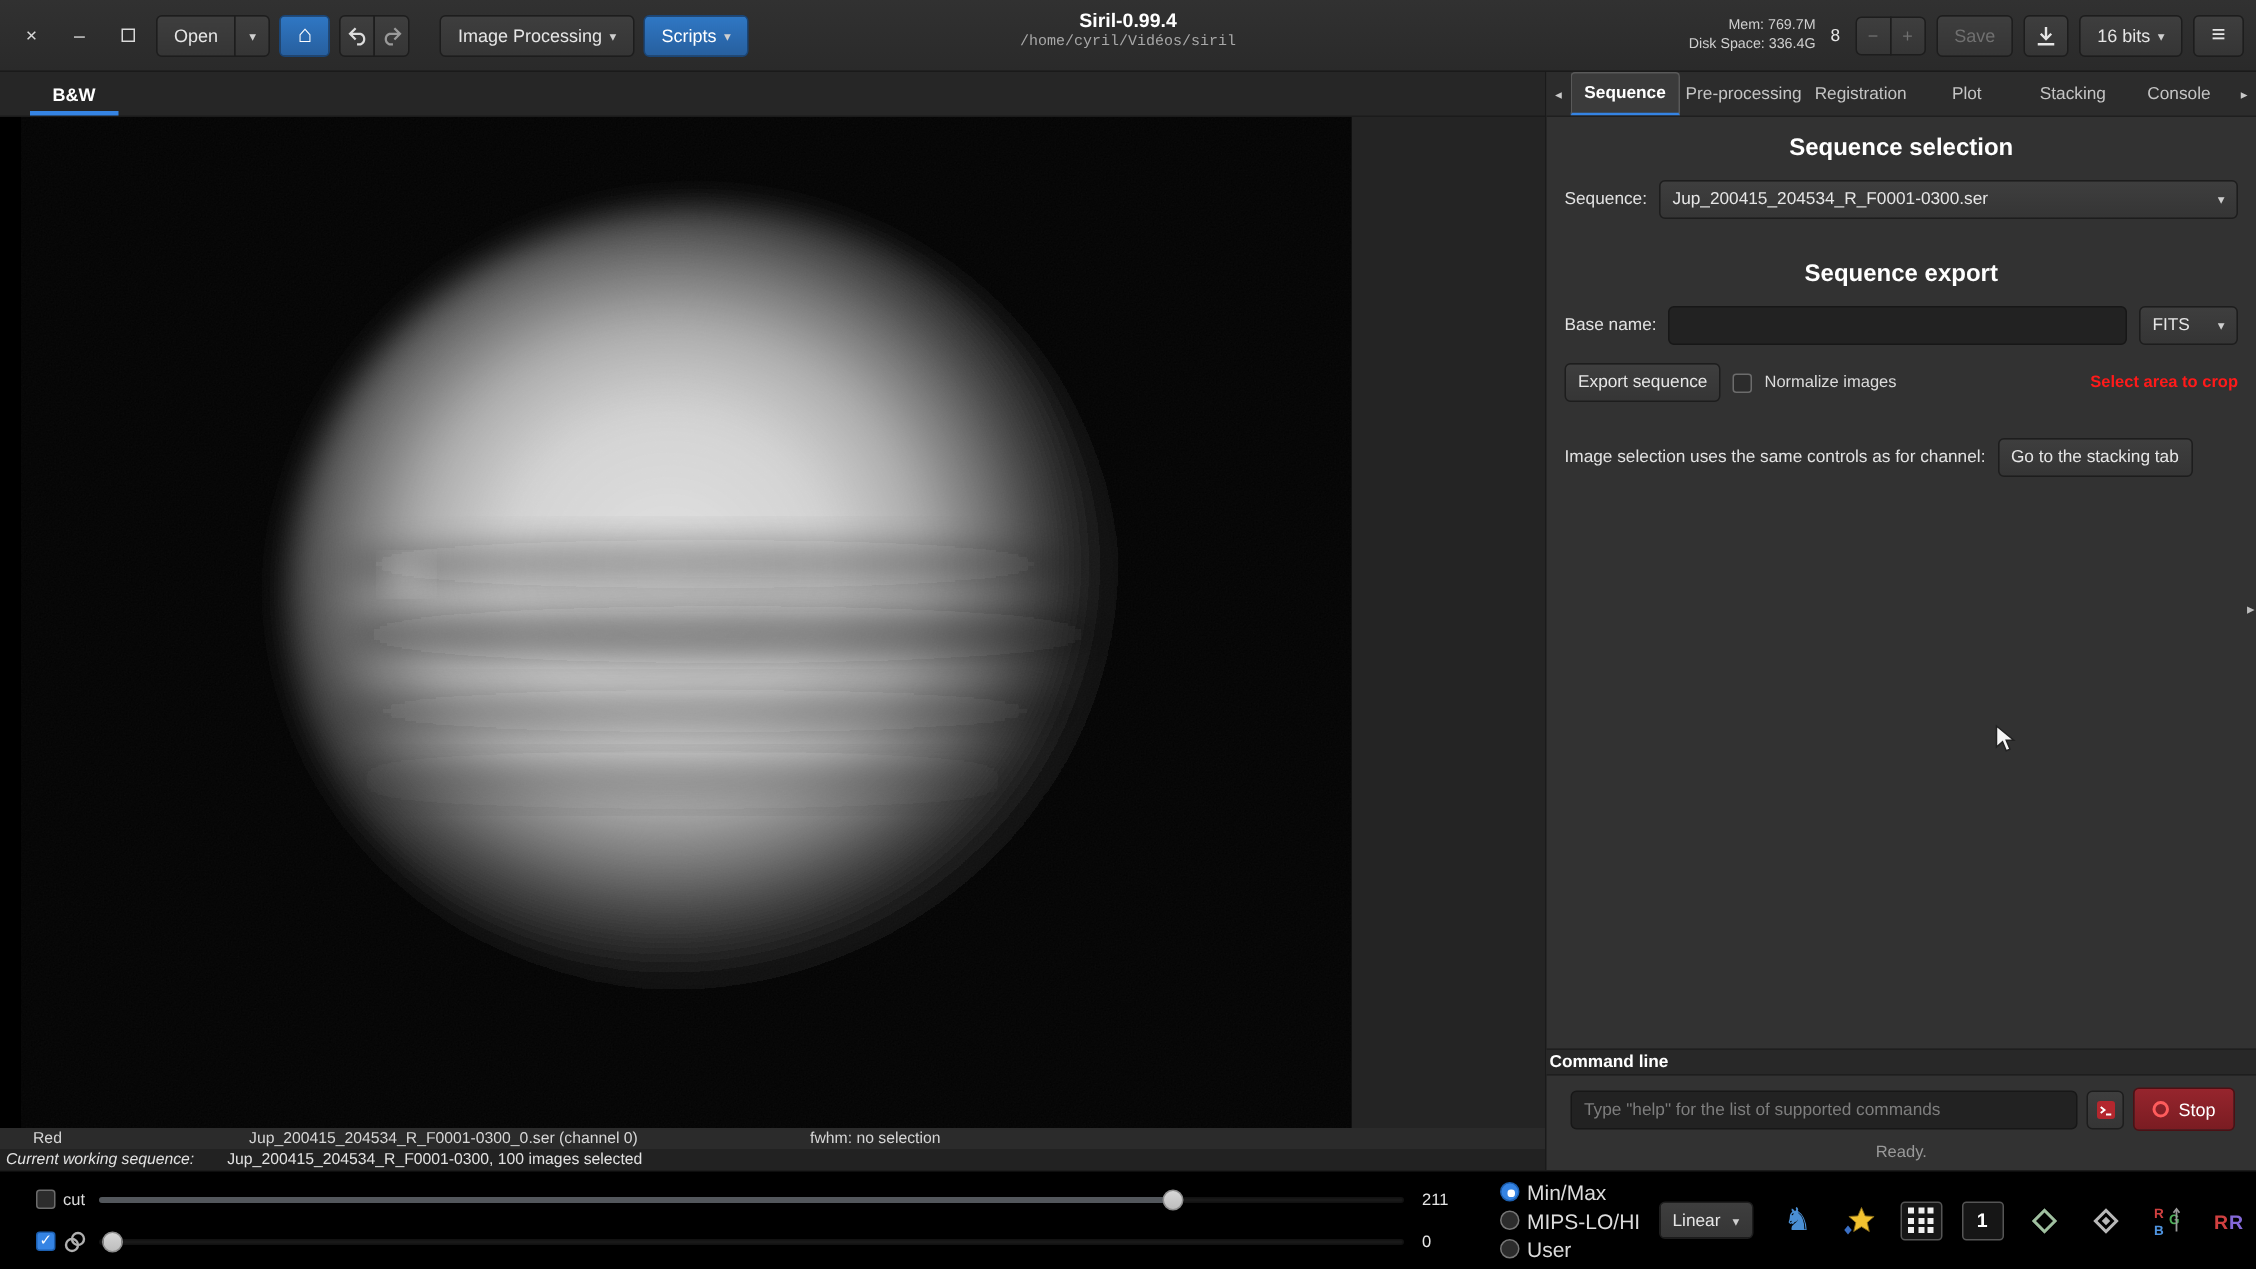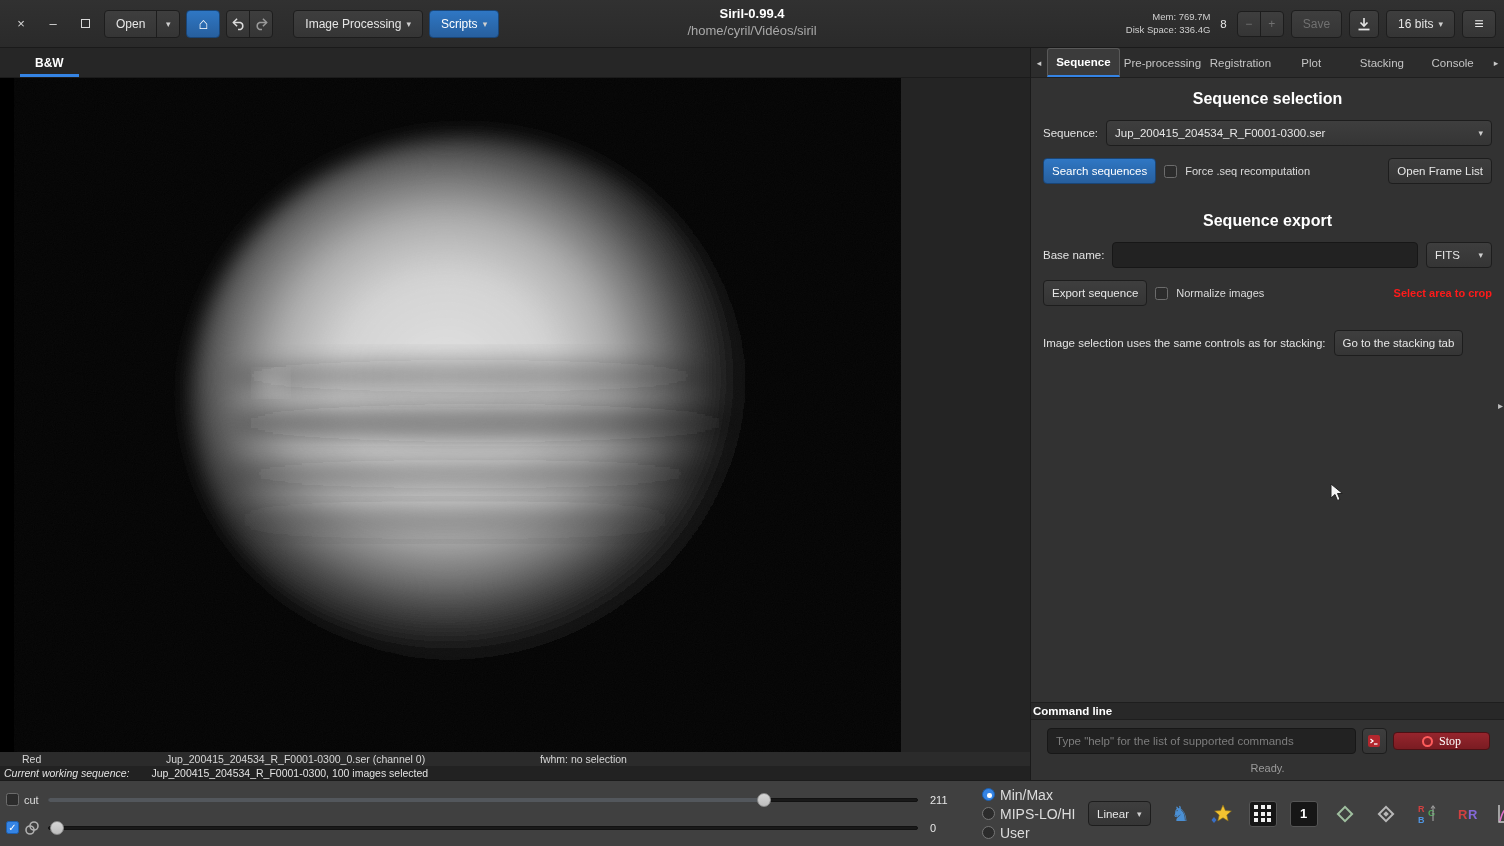--- a/index.html
+++ b/index.html
@@ -35,21 +35,21 @@
   .btn.blue { background: linear-gradient(#2f77c4,#275f9e); border-color:#1a4576; color:#fff; }
   .btn.disabled { color:#707070; }
   .linked { display:inline-flex; }
   .linked .btn { border-radius:0; margin-left:-1px; }
   .linked .btn:first-child { border-radius:4px 0 0 4px; margin-left:0; }
   .linked .btn:last-child { border-radius:0 4px 4px 0; }
   .arrow-btn { width:24px; padding:0; }
   .icon-28 { width:34px; padding:0; }
   .title-center { position:absolute; left:0; right:0; top:6px; text-align:center; pointer-events:none; }
   .title-center .t { font-weight:bold; font-size:13px; color:#ffffff; }
-  .title-center .s { font-size:13px; color:#a8a8a8; margin-top:2px; }
+  .title-center .s { font-size:10px; color:#a8a8a8; margin-top:2px;font-family:Liberation Mono, monospace; }
   .tb-right { margin-left:auto; display:flex; align-items:center; gap:7px; }
   .memblock { text-align:right; font-size:9.5px; color:#cfcfcf; line-height:1.35; }
   .spinval { font-size:11.5px; color:#e6e6e6; padding:0 3px; }
   .dd { font-size:9px; color:#cfcfcf; }
 
   
   .main-row { flex:1; display:flex; min-height:0; }
   .workspace { width:1030px; flex:0 0 1030px; display:flex; flex-direction:column; background:#242424; }
   .tabstrip { height:30px; flex:0 0 30px; background:#262626; border-bottom:1px solid #1b1b1b; display:flex; align-items:flex-end; padding-left:20px; }
   .bw-tab { padding:5px 15px 4px; font-weight:bold; font-size:12px; color:#fff; border-bottom:3px solid #3584e4; }
@@ -91,28 +91,28 @@
   .spacer { flex:1; }
   .warn-red { color:#ff1a1a; font-weight:bold; font-size:11px; white-space:nowrap; }
   .note-txt { font-size:11.5px; color:#e2e2e2; }
 
   .cmd-block { flex:0 0 auto; }
   .cmd-head { background:#282828; border-top:1px solid #1e1e1e; border-bottom:1px solid #1e1e1e; padding:2px 2px 2px 2px; font-weight:bold; font-size:11.5px; color:#fff; }
   .cmd-row { display:flex; align-items:center; gap:6px; padding:8px 14px 4px 16px; }
   .cmd-row .tinput { flex:1; }
   .sq-btn { width:25px; height:26px; flex:0 0 25px; display:flex; align-items:center; justify-content:center; background:linear-gradient(#3e3e3e,#353535); border:1px solid #1d1d1d; border-radius:4px; }
   .stop-btn {
-    height:18px; padding:0 28px; display:flex; align-items:center; gap:6px;
-    background:linear-gradient(#96252d,#7a1c22); border:1px solid #4c1014; border-radius:4px; color:#fff; font-size:12px;font-family:Liberation Serif, serif;
+    height:29px; padding:0 12px; display:flex; align-items:center; gap:6px;
+    background:linear-gradient(#96252d,#7a1c22); border:1px solid #4c1014; border-radius:4px; color:#fff; font-size:12px;
   }
   .stop-circle { width:11px; height:11px; border:2.5px solid #ff5c5c; border-radius:50%; }
   .cmd-status { text-align:center; font-size:11px; color:#9a9a9a; padding:4px 0 6px; }
 
   
-  .bottombar { height:66px; flex:0 0 66px; background:#404040; border-top:1px solid #1b1b1b; display:flex; align-items:center; padding:0 6px; }
+  .bottombar { height:66px; flex:0 0 66px; background:#000000; border-top:1px solid #1b1b1b; display:flex; align-items:center; padding:0 24px; }
   .sliders-col { width:956px; flex:0 0 956px; display:flex; flex-direction:column; gap:13px; }
   .srow { display:flex; align-items:center; height:15px; }
   .srow .lead { width:42px; flex:0 0 42px; display:flex; align-items:center; gap:5px; }
   .srow .lead .cblabel { font-size:11px; }
   .slider { flex:1; position:relative; height:15px; }
   .trough { position:absolute; left:0; right:0; top:5.5px; height:4px; background:#191919; border:1px solid #121212; border-radius:2px; }
   .fill { position:absolute; left:0; top:5.5px; height:4px; background:#53575c; border-radius:2px; }
   .handle { position:absolute; top:0.5px; width:14px; height:14px; border-radius:50%; background:linear-gradient(#d6d6d6,#bdbdbd); border:1px solid #8c8c8c; }
   .sval { width:32px; flex:0 0 32px; margin-left:12px; font-size:11px; color:#e6e6e6; }
   .radios { margin-left:20px; width:96px; flex:0 0 96px; display:flex; flex-direction:column; gap:3px; }
@@ -317,31 +317,20 @@
         <div class="sect-h">Sequence selection</div>
 
         <div class="frow">
           <span class="flabel">Sequence:</span>
           <div class="combo grow">
             <span>Jup_200415_204534_R_F0001-0300.ser</span>
             <span class="dd">▾</span>
           </div>
         </div>
 
-        <div class="frow last">
-          <div class="btn blue small">
-              <span>Search sequences</span>
-            </div>
-          <span class="cbx"></span>
-          <span class="cblabel">Force .seq recomputation</span>
-          <span class="spacer"></span>
-          <div class="btn small">
-              <span>Open Frame List</span>
-            </div>
-        </div>
 
         <div class="sect-h" style="margin-top:28px;">Sequence export</div>
 
         <div class="frow">
           <span class="flabel">Base name:</span>
           <input class="tinput" style="flex: 1 1 0%;" value="">
           <div class="combo" style="width:66px;">
             <span>FITS</span>
             <span class="dd">▾</span>
           </div>
@@ -351,21 +340,21 @@
           <div class="btn small">
               <span>Export sequence</span>
             </div>
           <span class="cbx"></span>
           <span class="cblabel">Normalize images</span>
           <span class="spacer"></span>
           <span class="warn-red">Select area to crop</span>
         </div>
 
         <div class="frow" style="margin-top:24px;">
-          <span class="note-txt">Image selection uses the same controls as for stacking:</span>
+          <span class="note-txt">Image selection uses the same controls as for channel:</span>
           <div class="btn small">
               <span>Go to the stacking tab</span>
             </div>
         </div>
       </div>
 
       <div class="cmd-block">
         <div class="cmd-head">Command line</div>
         <div class="cmd-row">
           <input class="tinput" placeholder="Type &quot;help&quot; for the list of supported commands" style="">

